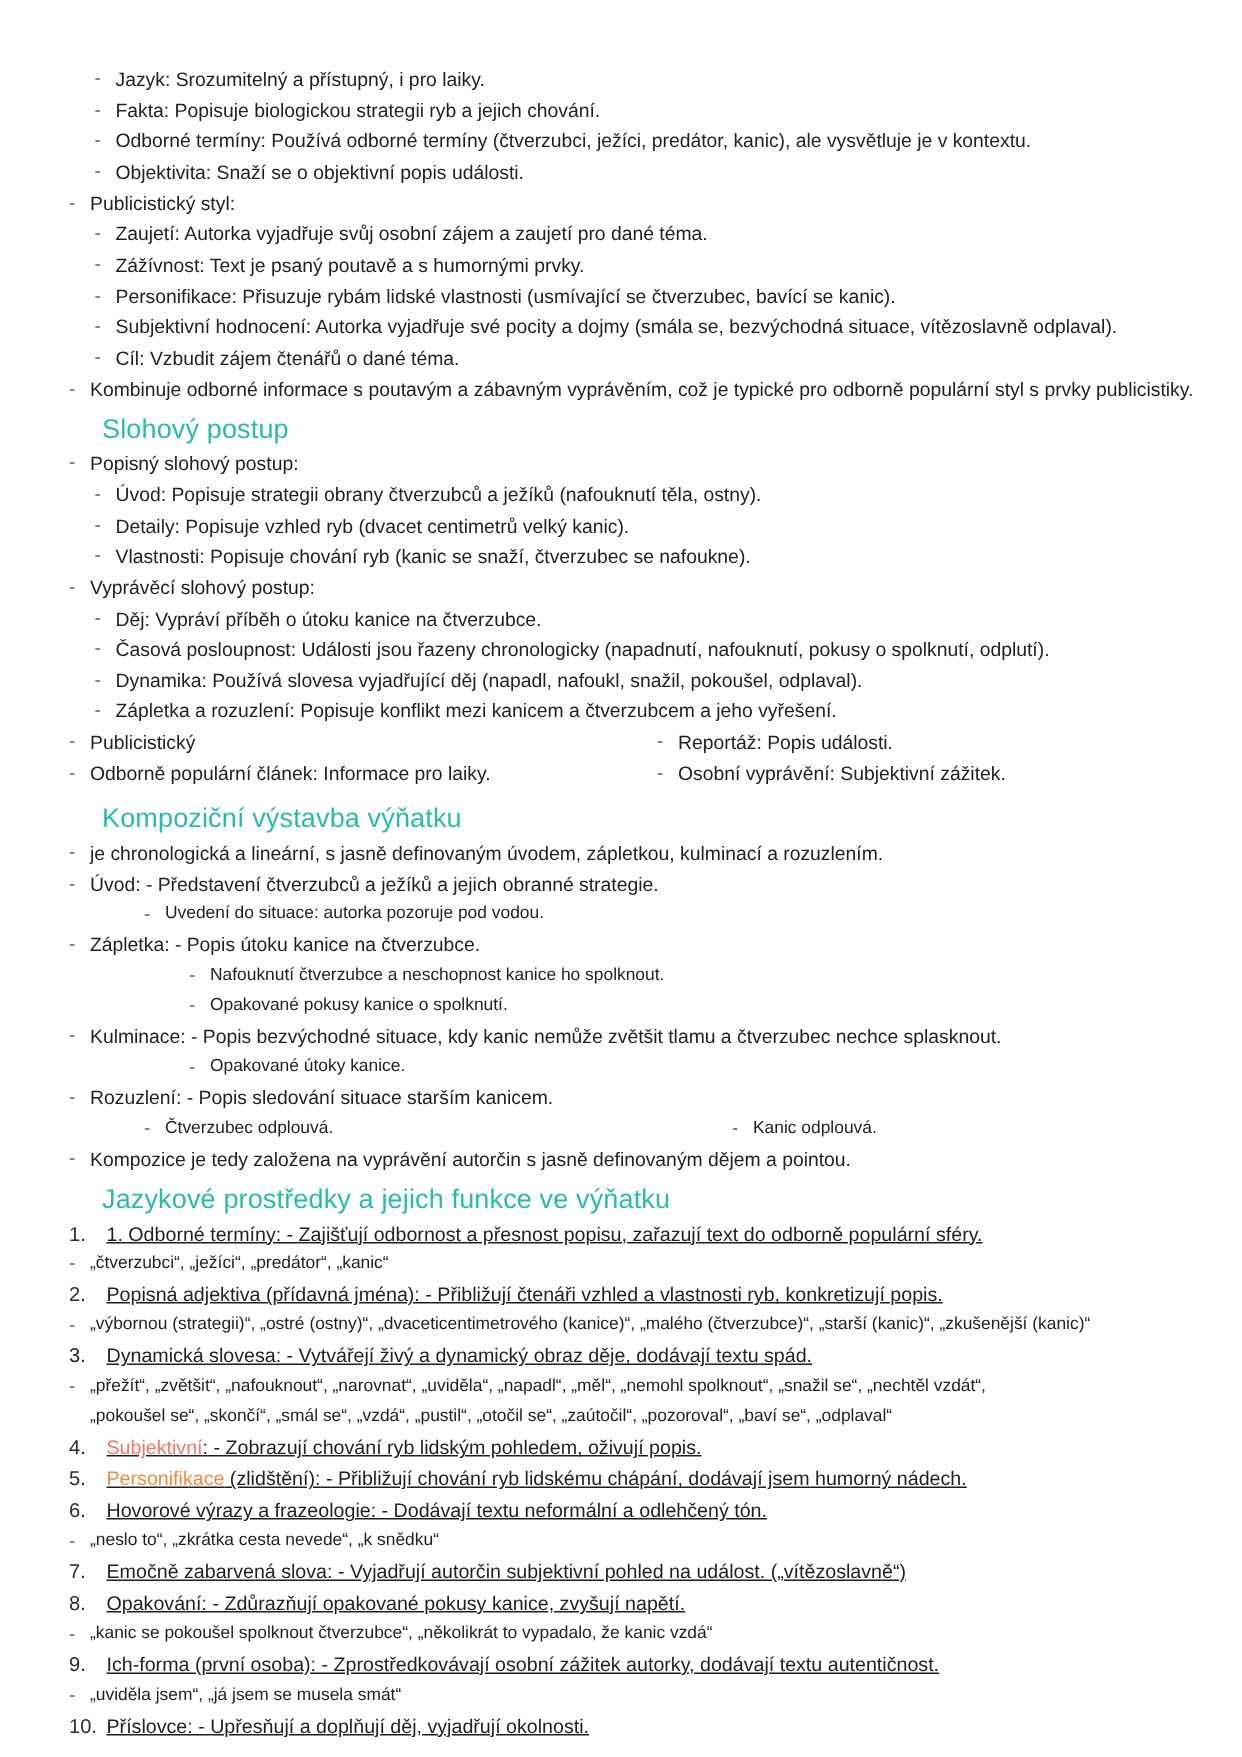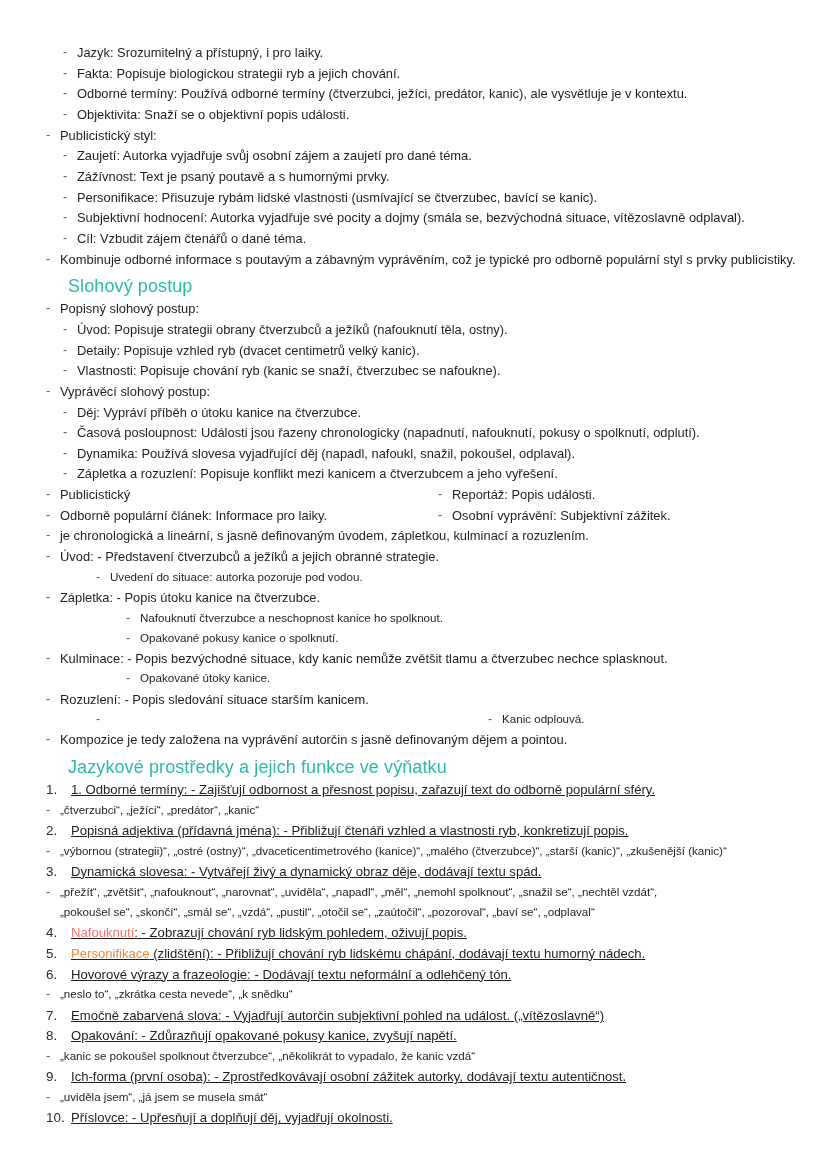--- a/index.html
+++ b/index.html
@@ -214,20 +214,21 @@
             <span class="dash">-</span>
             <span class="txt">Reportáž: Popis události.</span>
           </div>
         <div class="row lvl0">
             <span class="dash">-</span>
             <span class="txt">Osobní vyprávění: Subjektivní zážitek.</span>
           </div>
       </div>
     </div>
 
+    <div class="heading">Kompoziční výstavba výňatku</div>
     <div>
       <div class="row lvl0">
           <span class="dash">-</span>
           <span class="txt">je chronologická a lineární, s jasně definovaným úvodem, zápletkou, kulminací a rozuzlením.</span>
         </div>
       <div class="row lvl0">
           <span class="dash">-</span>
           <span class="txt">Úvod: - Představení čtverzubců a ježíků a jejich obranné strategie.</span>
         </div>
       <div class="row lvl2 small">
@@ -256,20 +257,21 @@
         </div>
       <div class="row lvl0">
           <span class="dash">-</span>
           <span class="txt">Rozuzlení: - Popis sledování situace starším kanicem.</span>
         </div>
 
       <div class="twocol">
         <div class="col left">
           <div class="row lvl2 small">
               <span class="dash">-</span>
+              <span class="txt">Čtverzubec odplouvá.</span>
             </div>
         </div>
         <div class="col right">
           <div class="row lvl2 small">
               <span class="dash">-</span>
               <span class="txt">Kanic odplouvá.</span>
             </div>
         </div>
       </div>
 
@@ -308,26 +310,26 @@
           <span class="dash">-</span>
           <span class="txt">„přežít“, „zvětšit“, „nafouknout“, „narovnat“, „uviděla“, „napadl“, „měl“, „nemohl spolknout“, „snažil se“, „nechtěl vzdát“,</span>
         </div>
       <div class="row lvl0 small">
           <span class="dash" style="visibility:hidden">-</span>
           <span class="txt">„pokoušel se“, „skončí“, „smál se“, „vzdá“, „pustil“, „otočil se“, „zaútočil“, „pozoroval“, „baví se“, „odplaval“</span>
         </div>
 
       <div class="nrow">
           <span class="num">4.</span>
-          <span class="txt"><span class="term-red">Nafouknutí</span><span>: - Zobrazují chování ryb lidským pohledem, oživují popis.</span></span>
+          <span class="txt"><span class="term-red">Subjektivní</span><span>: - Zobrazují chování ryb lidským pohledem, oživují popis.</span></span>
         </div>
 
       <div class="nrow">
           <span class="num">5.</span>
-          <span class="txt"><span class="term-orange">Personifikace</span><span> (zlidštění): - Přibližují chování ryb lidskému chápání, dodávají textu humorný nádech.</span></span>
+          <span class="txt"><span class="term-orange">Personifikace</span><span> (zlidštění): - Přibližují chování ryb lidskému chápání, dodávají jsem humorný nádech.</span></span>
         </div>
 
       <div class="nrow">
           <span class="num">6.</span>
           <span class="txt">Hovorové výrazy a frazeologie: - Dodávají textu neformální a odlehčený tón.</span>
         </div>
       <div class="row lvl0 small">
           <span class="dash">-</span>
           <span class="txt">„neslo to“, „zkrátka cesta nevede“, „k snědku“</span>
         </div>

